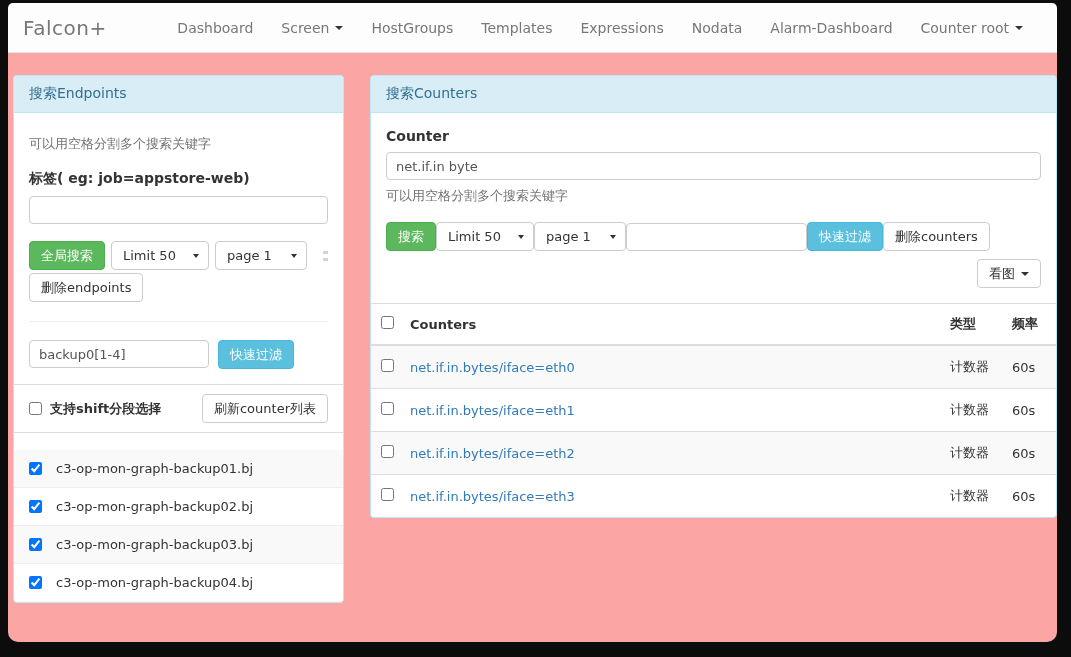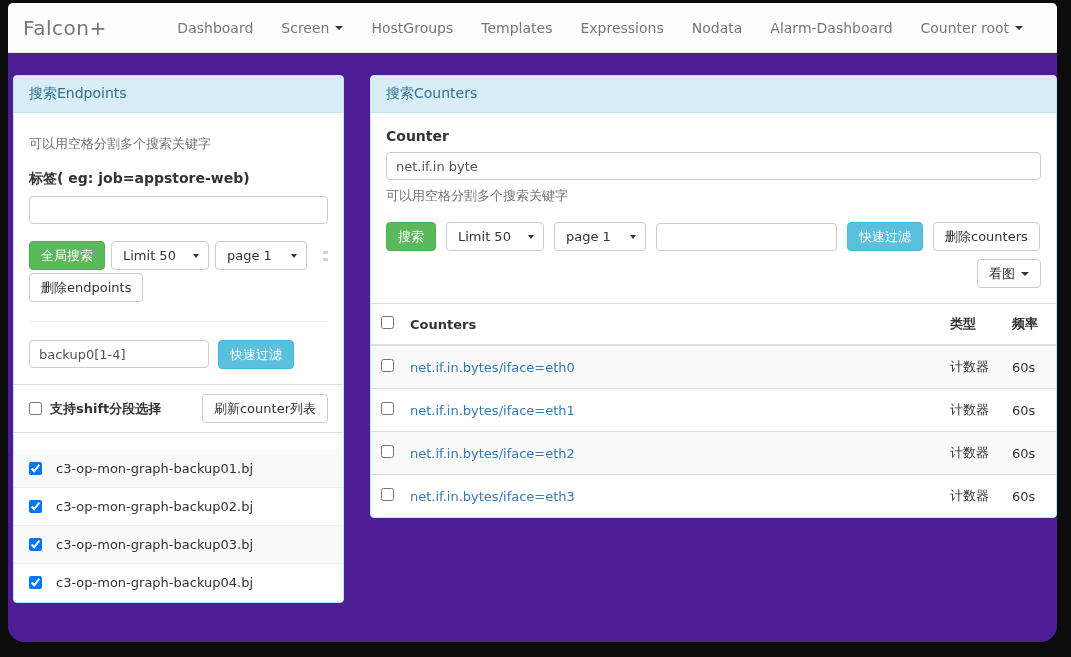--- a/index.html
+++ b/index.html
@@ -5,21 +5,21 @@
   * { box-sizing: border-box; margin: 0; padding: 0; }
   html,body { width:1071px; height:657px; }
   body {
     background:#0c0c0c;
     font-family:"DejaVu Sans","Liberation Sans",sans-serif;
     position:relative; overflow:hidden;
     font-size:13px; color:#333;
   }
   .screen {
     position:absolute; left:8px; top:3px; width:1049px; height:639px;
-    background:#4c1d95; border-radius:16px;
+    background:#fca5a5; border-radius:10px;
   }
   
   .navbar {
     height:50px; background:#fdfdfd; border-bottom:1px solid #e7e7e7;
     border-radius:5px 5px 0 0;
     display:flex; align-items:center; justify-content:space-between;
     padding:0 20px 0 15px;
   }
   .brand { font-size:20px; color:#777; letter-spacing:.5px; }
   .nav { display:flex; list-style:none; align-items:center; }
@@ -85,21 +85,21 @@
   .endpoint-list { margin-top:17px; }
   .endpoint-row {
     display:flex; align-items:center; gap:14px;
     padding:11px 15px; font-size:13px; color:#333;
   }
   .endpoint-row:nth-child(odd) { background:#f9f9f9; }
   .endpoint-row + .endpoint-row { border-top:1px solid #eee; }
   .endpoint-list { border-bottom:1px solid #f3fafd; border-radius:0 0 4px 4px; overflow:hidden; }
   input[type="checkbox"] { width:13px; height:13px; cursor:pointer; flex:none; }
   
-  .counter-controls { display:flex; align-items:flex-end; gap:10px; margin-top:17px; }
+  .counter-controls { display:flex; align-items:flex-end; gap:0; margin-top:17px; }
   .counter-controls .text-input { width:181px; }
   .w-limit { width:98px; }
   .w-page  { width:92px; }
   .view-row { display:flex; justify-content:flex-end; margin-top:8px; }
   .counters-table { width:100%; border-collapse:collapse; font-size:13px; border-top:1px solid #ddd; }
   .counters-table th {
     text-align:left; font-weight:bold; color:#333;
     padding:11px 8px; border-bottom:2px solid #ddd;
   }
   .counters-table td { padding:12px 8px; border-top:1px solid #ddd; }

